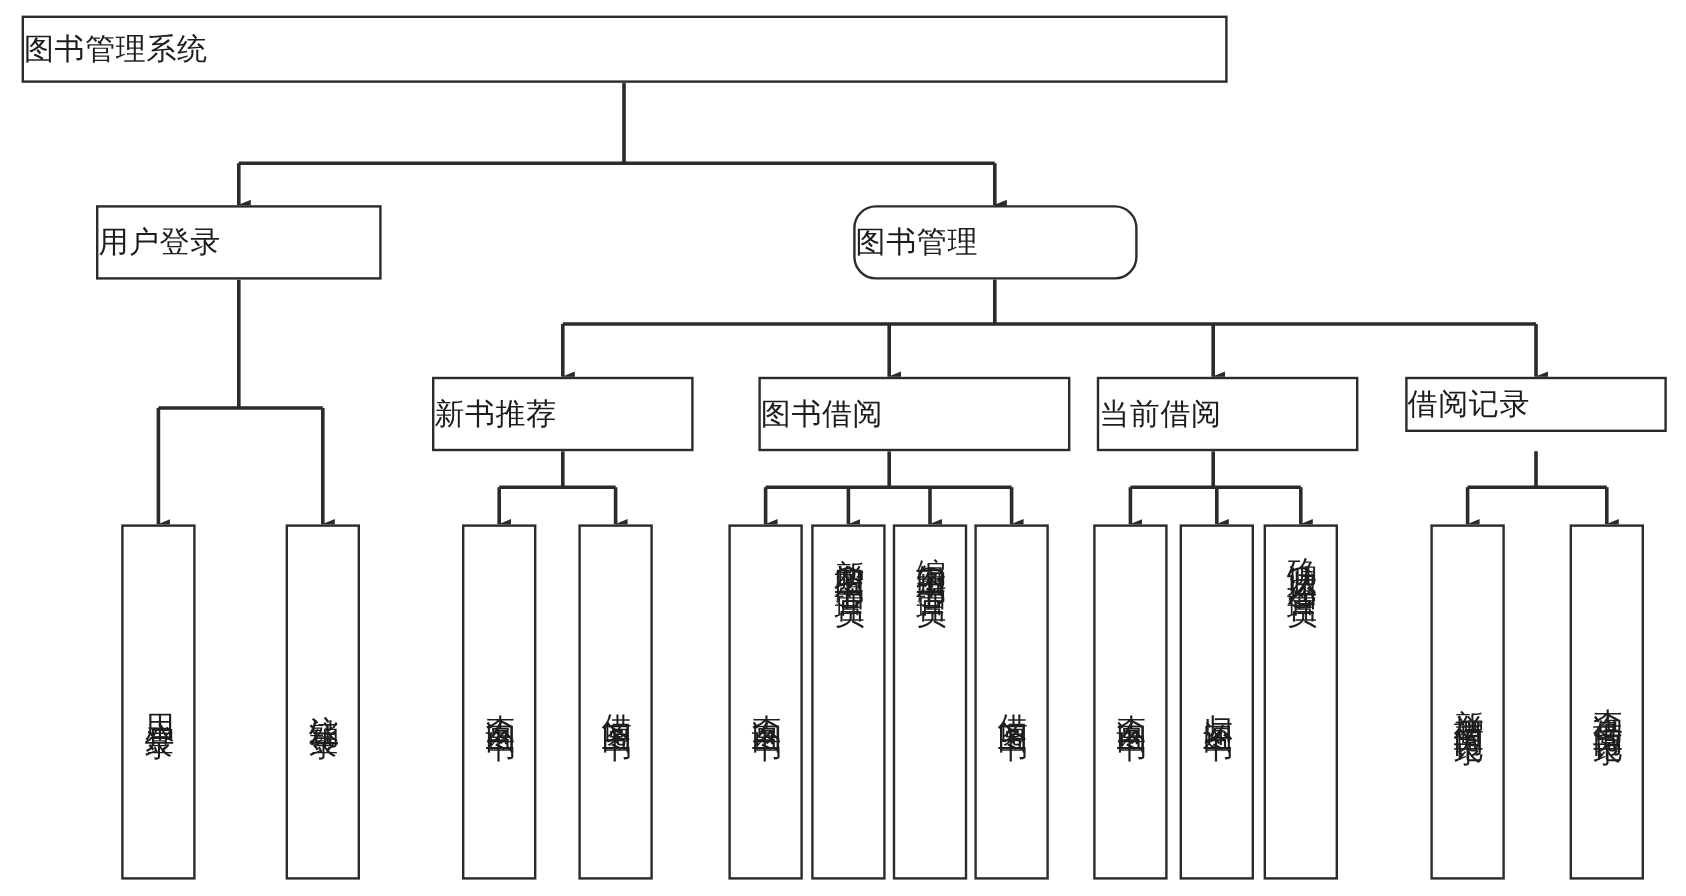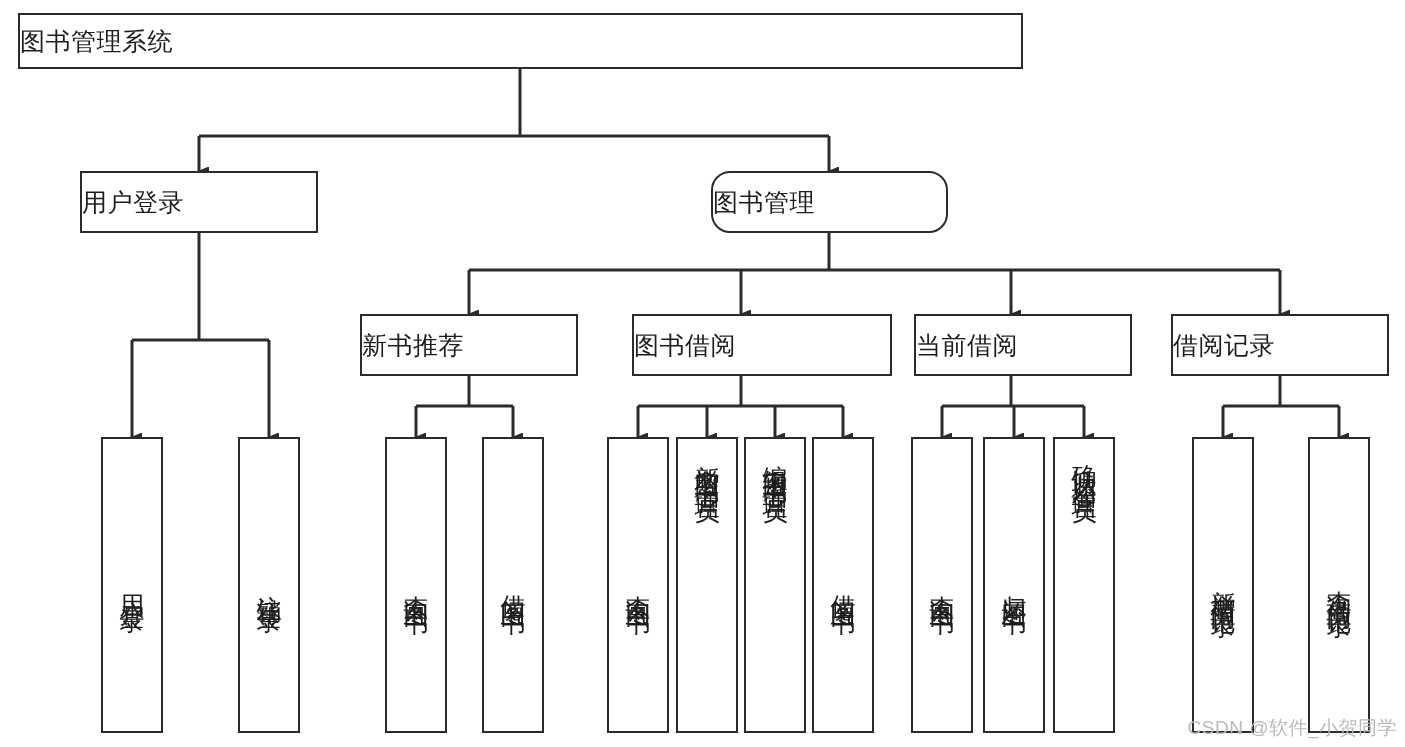--- a/index.html
+++ b/index.html
@@ -136,21 +136,21 @@
       </div>
       <div class="node-box level3 horizontal" style="left: 360px; top: 314px; width: 218px; height: 62px;">
         <span class="node-label">新书推荐</span>
       </div>
       <div class="node-box level3 horizontal" style="left: 632px; top: 314px; width: 260px; height: 62px;">
         <span class="node-label">图书借阅</span>
       </div>
       <div class="node-box level3 horizontal" style="left: 902px; top: 314px; width: 218px; height: 62px; margin-left: 12px;">
         <span class="node-label">当前借阅</span>
       </div>
-      <div class="node-box level3 horizontal" style="left: 1171px; top: 314px; width: 218px; height: 62px;">
+      <div class="node-box level3 horizontal" style="left: 1171px; top: 314px; width: 218px; height: 46px;">
         <span class="node-label">借阅记录</span>
       </div>
       <div class="node-box leaf vertical center-text" style="left: 101px; top: 437px; width: 62px; height: 296px;">
         <span class="node-label">用户登录</span>
       </div>
       <div class="node-box leaf vertical center-text" style="left: 238px; top: 437px; width: 62px; height: 296px;">
         <span class="node-label">注销登录</span>
       </div>
       <div class="node-box leaf vertical center-text" style="left: 385px; top: 437px; width: 62px; height: 296px;">
         <span class="node-label">查询图书</span>
@@ -180,15 +180,14 @@
         <span class="node-label">确认归还（管理员）</span>
       </div>
       <div class="node-box leaf vertical center-text" style="left: 1192px; top: 437px; width: 62px; height: 296px;">
         <span class="node-label">新增借阅记录</span>
       </div>
       <div class="node-box leaf vertical center-text" style="left: 1308px; top: 437px; width: 62px; height: 296px;">
         <span class="node-label">查询借阅记录</span>
       </div>
     </div>
 
-  <div id="watermark">CSDN @软件_小贺同学</div>
 
 </div>
 
 </body></html>

